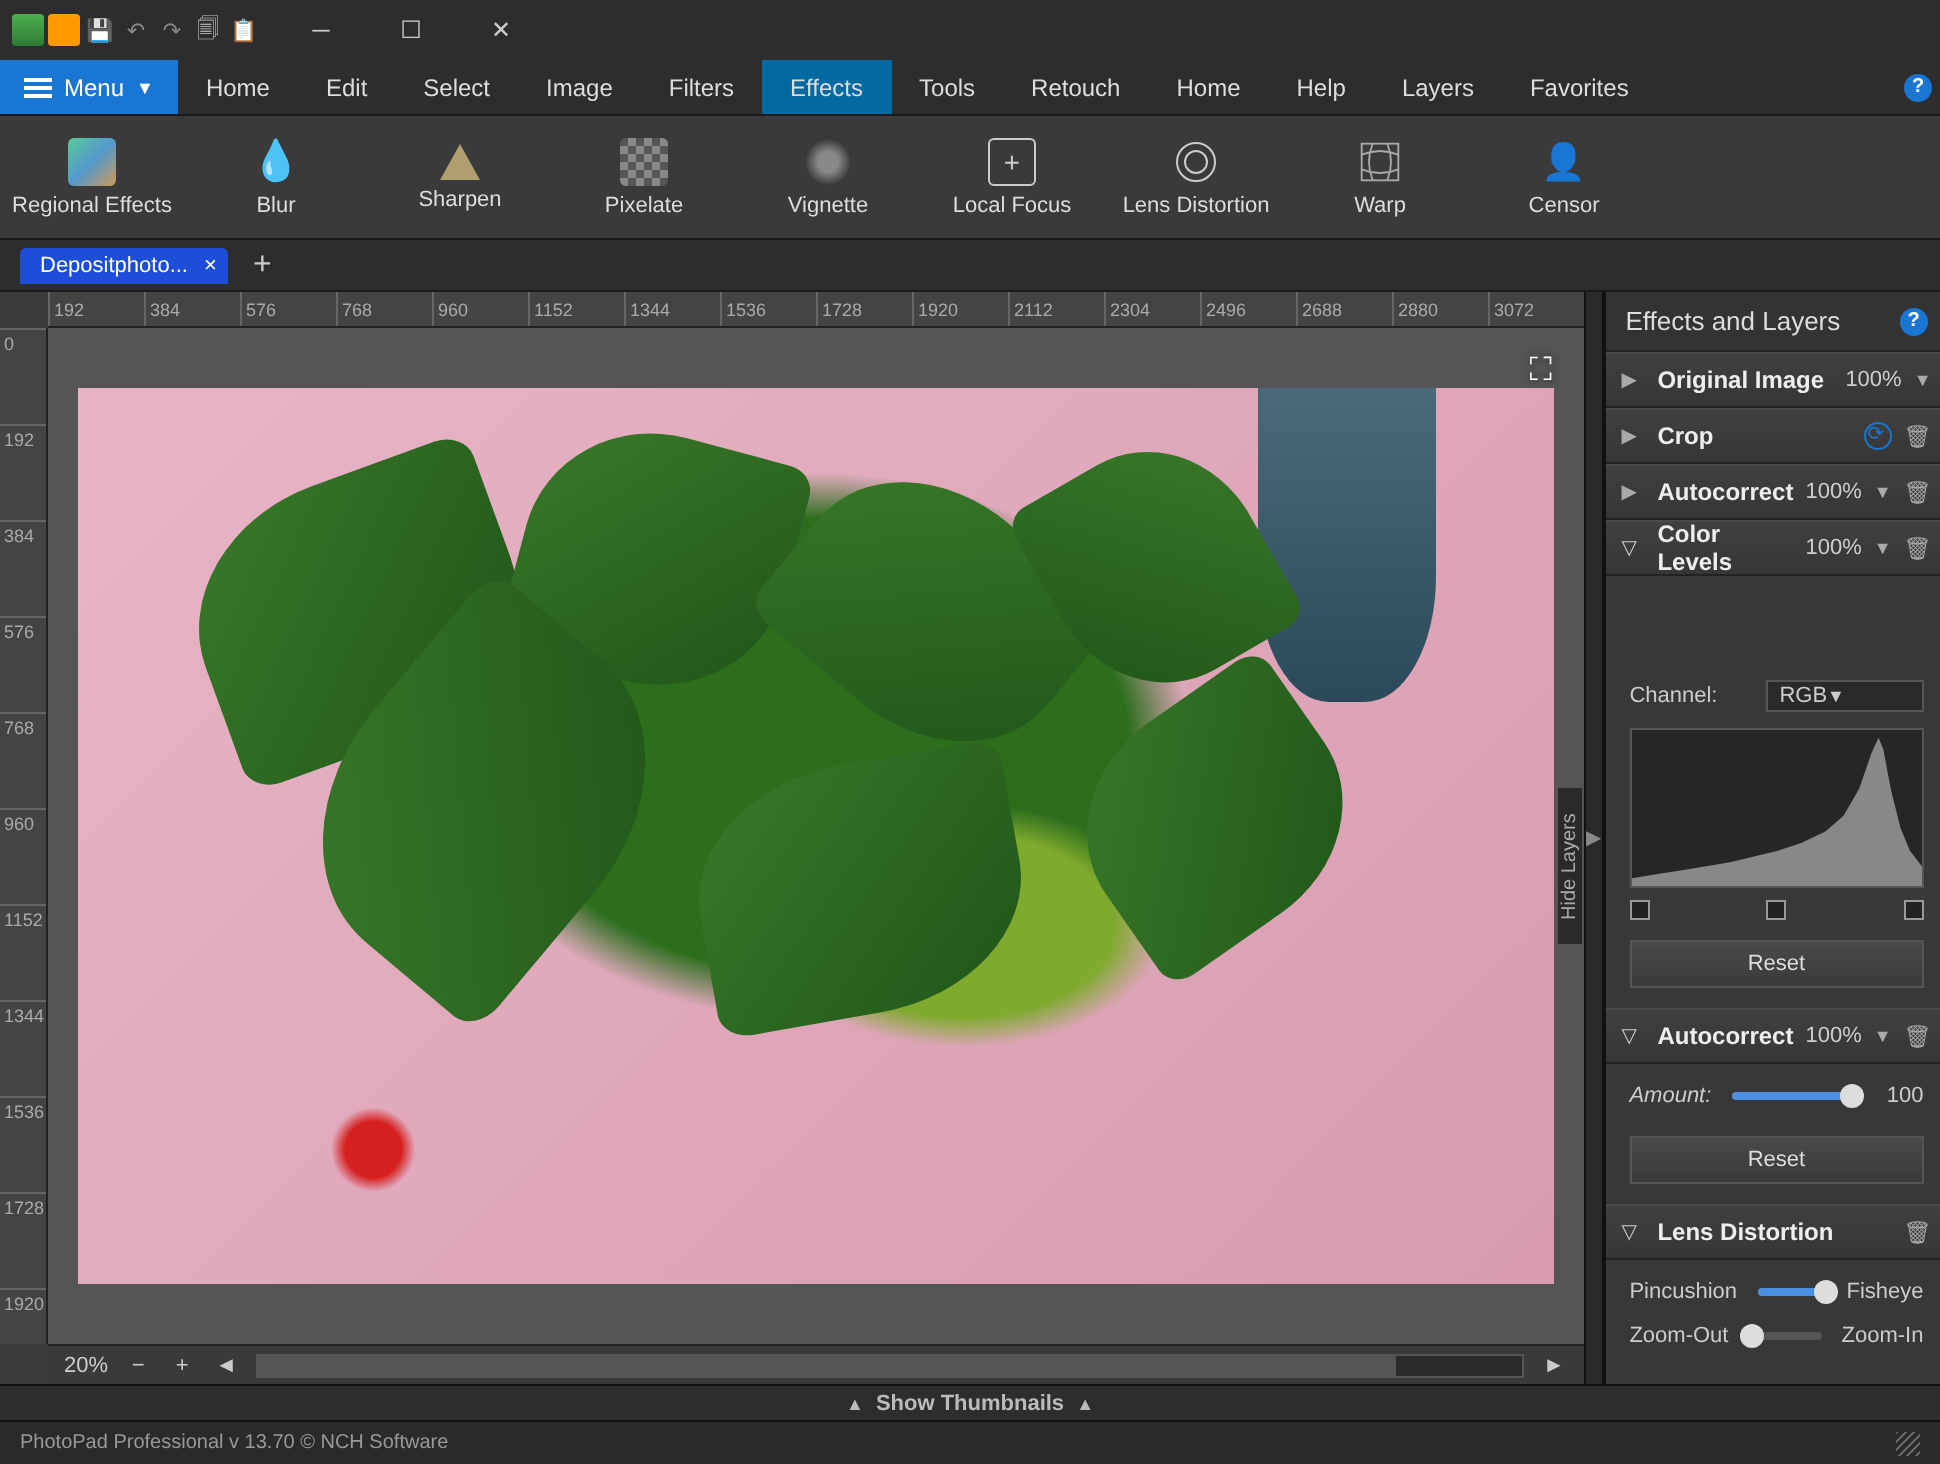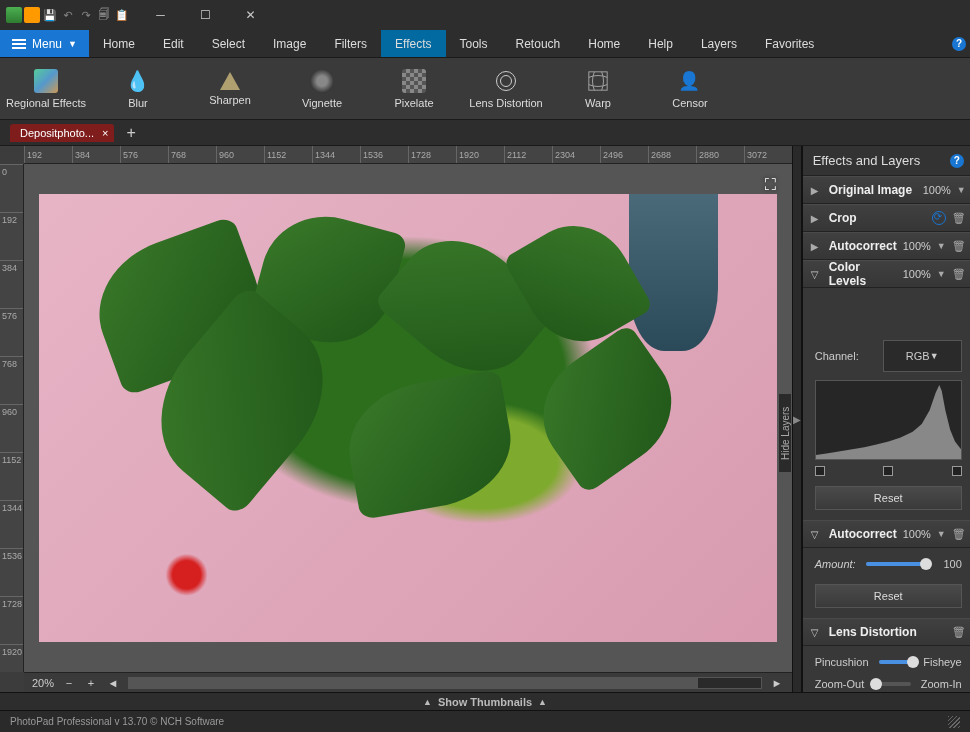--- a/index.html
+++ b/index.html
@@ -37,21 +37,21 @@
 .ticon.focus { border: 1.5px solid #ccc; border-radius: 3px; position: relative; }
 .ticon.focus::after { content: "+"; position: absolute; top: 50%; left: 50%; transform: translate(-50%,-50%); color: #ccc; font-size: 14px; }
 .ticon.lens { position: relative; }
 .ticon.lens::before { content:""; position:absolute; width:18px; height:18px; border:1.5px solid #ccc; border-radius:50%; top:2px; left:2px; }
 .ticon.lens::after { content:""; position:absolute; width:10px; height:10px; border:1.5px solid #ccc; border-radius:50%; top:6px; left:6px; }
 .ticon.warp svg { width: 22px; height: 22px; }
 .ticon.censor { font-size: 18px; }
 
 
 .tabstrip { height: 26px; background: #2d2d2d; display: flex; align-items: center; padding-left: 10px; gap: 6px; border-bottom: 1px solid #1a1a1a; }
-.tab { background: #7f1d1d; color: #fff; padding: 3px 6px 3px 10px; border-radius: 3px 3px 0 0; display: flex; gap: 8px; font-size: 11px; }
+.tab { background: #1d4ed8; color: #fff; padding: 3px 6px 3px 10px; border-radius: 3px 3px 0 0; display: flex; gap: 8px; font-size: 11px; }
 .tab .x { font-size: 11px; cursor: pointer; }
 .tabstrip .add { color: #ccc; font-size: 16px; padding: 0 6px; }
 
 
 .main { flex: 1; display: flex; overflow: hidden; }
 .canvas-area { flex: 1; background: #3c3c3c; display: flex; flex-direction: column; position: relative; }
 .hruler { height: 18px; background: #444; border-bottom: 1px solid #222; display: flex; overflow: hidden; font-size: 9px; color: #aaa; margin-left: 24px; }
 .hruler span { width: 48px; flex: none; border-left: 1px solid #666; padding-left: 2px; line-height: 18px; }
 .canvas-row { flex: 1; display: flex; overflow: hidden; }
 .vruler { width: 24px; background: #444; border-right: 1px solid #222; display: flex; flex-direction: column; font-size: 9px; color: #aaa; overflow: hidden; }
@@ -91,21 +91,21 @@
 .layer-row .lname.bold { font-weight: bold; color: #eee; }
 .layer-row .pct { color: #ccc; font-size: 11px; }
 .layer-row .drop { color: #aaa; font-size: 9px; }
 .layer-row .trash { color: #aaa; font-size: 11px; }
 .layer-row .sync { width: 14px; height: 14px; border: 1.5px solid #1976d2; border-radius: 50%; position: relative; }
 .layer-row .sync::after { content: "⟳"; color: #1976d2; font-size: 10px; position: absolute; top: -1px; left: 1px; }
 
 .layer-content { padding: 10px 12px; background: #383838; }
 .form-row { display: flex; align-items: center; margin-bottom: 8px; gap: 8px; margin-top: 42px; }
 .form-row label { color: #ccc; font-size: 11px; width: 60px; }
-.select { flex: 1; height: 32px; background: #2a2a2a; border: 1px solid #555; color: #ccc; padding: 2px 6px; font-size: 11px; display: flex; align-items: center; justify-content: center; }
+.select { flex: 1; height: 16px; background: #2a2a2a; border: 1px solid #555; color: #ccc; padding: 2px 6px; font-size: 11px; display: flex; align-items: center; justify-content: flex-start; }
 .histogram { height: 80px; background: #262626; border: 1px solid #555; margin-bottom: 6px; position: relative; }
 .histogram svg { width: 100%; height: 100%; }
 .hist-handles { display: flex; justify-content: space-between; margin-bottom: 10px; }
 .handle { width: 10px; height: 10px; background: #222; border: 1px solid #999; }
 .btn { height: 24px; background: linear-gradient(#4a4a4a,#3a3a3a); border: 1px solid #555; color: #ddd; display: flex; align-items: center; justify-content: center; font-size: 11px; width: 100%; }
 
 .slider-row { display: flex; align-items: center; gap: 10px; margin-bottom: 10px; }
 .slider-row label { font-size: 11px; color: #ccc; font-style: italic; }
 .slider { flex: 1; height: 4px; background: #555; position: relative; border-radius: 2px; }
 .slider .fill { position: absolute; left: 0; top: 0; bottom: 0; background: #4a90e2; border-radius: 2px; }
@@ -174,26 +174,30 @@
       </div>
       <div class="tool">
         <div class="ticon blur">💧</div>
         <span>Blur</span>
       </div>
       <div class="tool">
         <div class="ticon sharp"></div>
         <span>Sharpen</span>
       </div>
       <div class="tool">
+        <div class="ticon pix"></div>
+        <span>Pixelate</span>
+      </div>
+      <div class="tool">
         <div class="ticon vig"></div>
         <span>Vignette</span>
       </div>
       <div class="tool">
-        <div class="ticon pix"></div>
-        <span>Pixelate</span>
+        <div class="ticon focus"></div>
+        <span>Local Focus</span>
       </div>
       <div class="tool">
         <div class="ticon lens"></div>
         <span>Lens Distortion</span>
       </div>
       <div class="tool">
         <div class="ticon warp">
           <svg viewBox="0 0 24 24">
             <rect x="2" y="2" width="20" height="20" fill="none" stroke="#aaa"></rect>
             <path d="M2 8 Q12 4 22 8 M2 16 Q12 20 22 16 M8 2 Q4 12 8 22 M16 2 Q20 12 16 22" stroke="#aaa" fill="none"></path>

